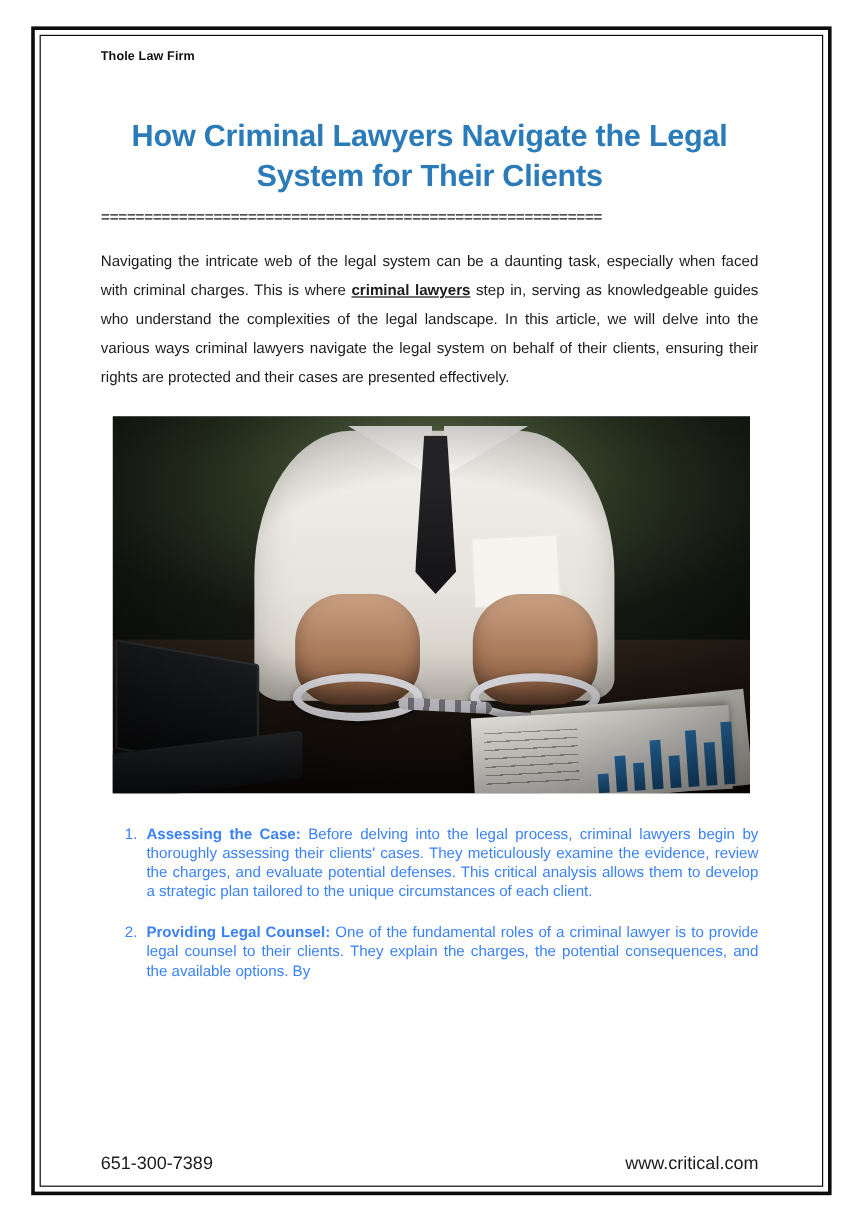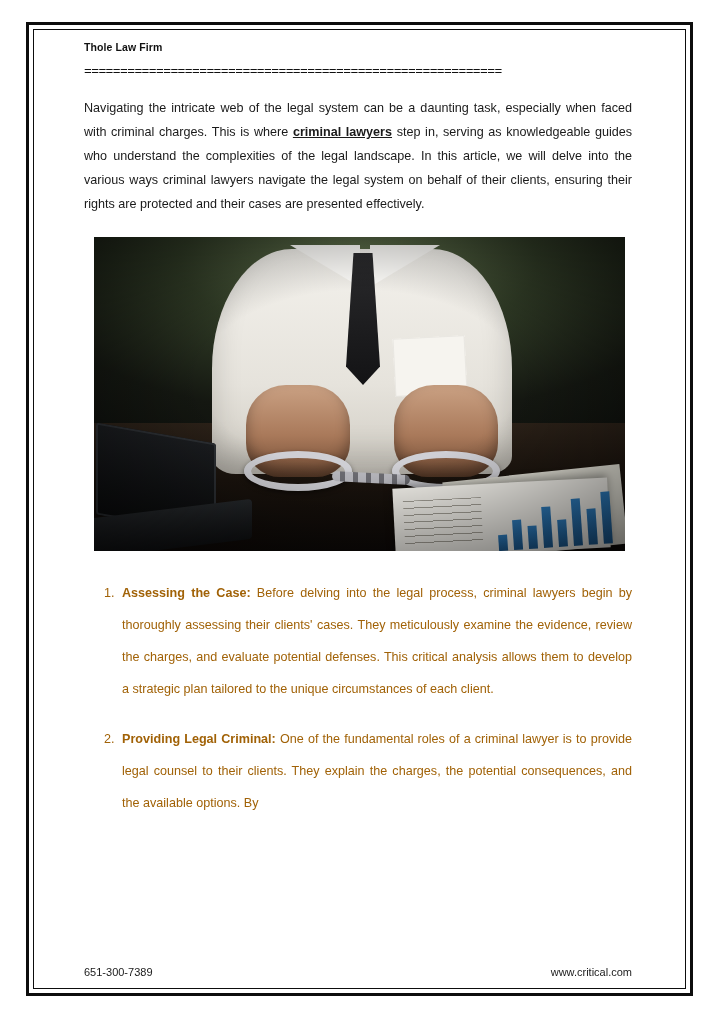--- a/index.html
+++ b/index.html
@@ -199,53 +199,54 @@
   }
   .ph-vignette {
     position: absolute; inset: 0;
     background: radial-gradient(75% 70% at 50% 45%, rgba(0,0,0,0) 40%, rgba(0,0,0,0.55) 100%);
   }
 
   ol.points {
     margin: 26px 0 0 0;
     padding-left: 34px;
     font-size: 12.6px;
-    line-height: 32px;
-    color: #a16207;
+    line-height: 16px;
+    color: #3b82f6;
   }
   ol.points li {
     margin-bottom: 18px;
     text-align: justify;
     padding-left: 4px;
   }
   ol.points li b { font-weight: bold; }
 
   .footer {
     position: absolute;
     left: 84px;
     right: 87px;
     bottom: 40px;
     display: flex;
     justify-content: space-between;
-    font-size: 11px;
+    font-size: 15px;
     color: #1a1a1a;
     align-items: center;
   }
 </style>
 </head>
 <body>
 
 <div class="page">
   <div class="frame-outer"></div>
   <div class="frame-inner"></div>
 
   <div class="content">
 
     <div class="brand">Thole Law Firm</div>
 
+    <h1 class="title">How Criminal Lawyers Navigate the Legal System for Their Clients</h1>
 
     <div class="rule">==========================================================</div>
 
     <p class="para"><span>Navigating the intricate web of the legal system can be a daunting task, especially when faced with criminal charges. This is where </span><a class="inline-link" href="#">criminal lawyers</a><span> step in, serving as knowledgeable guides who understand the complexities of the legal landscape. In this article, we will delve into the various ways criminal lawyers navigate the legal system on behalf of their clients, ensuring their rights are protected and their cases are presented effectively.</span></p>
 
     <div class="figure">
       <div class="ph-bg"></div>
       <div class="ph-desk"></div>
       <div class="ph-shirt"></div>
       <div class="ph-collarL"></div>
@@ -270,21 +271,21 @@
           <i style="left: 63px; height: 27px;"></i>
           <i style="left: 78px; height: 47px;"></i>
           <i style="left: 93px; height: 36px;"></i>
           <i style="left: 108px; height: 52px;"></i>
         </div>
       <div class="ph-vignette"></div>
     </div>
 
     <ol class="points">
       <li><b>Assessing the Case:</b><span> Before delving into the legal process, criminal lawyers begin by thoroughly assessing their clients' cases. They meticulously examine the evidence, review the charges, and evaluate potential defenses. This critical analysis allows them to develop a strategic plan tailored to the unique circumstances of each client.</span></li>
-      <li><b>Providing Legal Criminal:</b><span> One of the fundamental roles of a criminal lawyer is to provide legal counsel to their clients. They explain the charges, the potential consequences, and the available options. By</span></li>
+      <li><b>Providing Legal Counsel:</b><span> One of the fundamental roles of a criminal lawyer is to provide legal counsel to their clients. They explain the charges, the potential consequences, and the available options. By</span></li>
     </ol>
 
   </div>
 
   <div class="footer">
     <span>651-300-7389</span>
     <span>www.critical.com</span>
   </div>
 </div>
 

